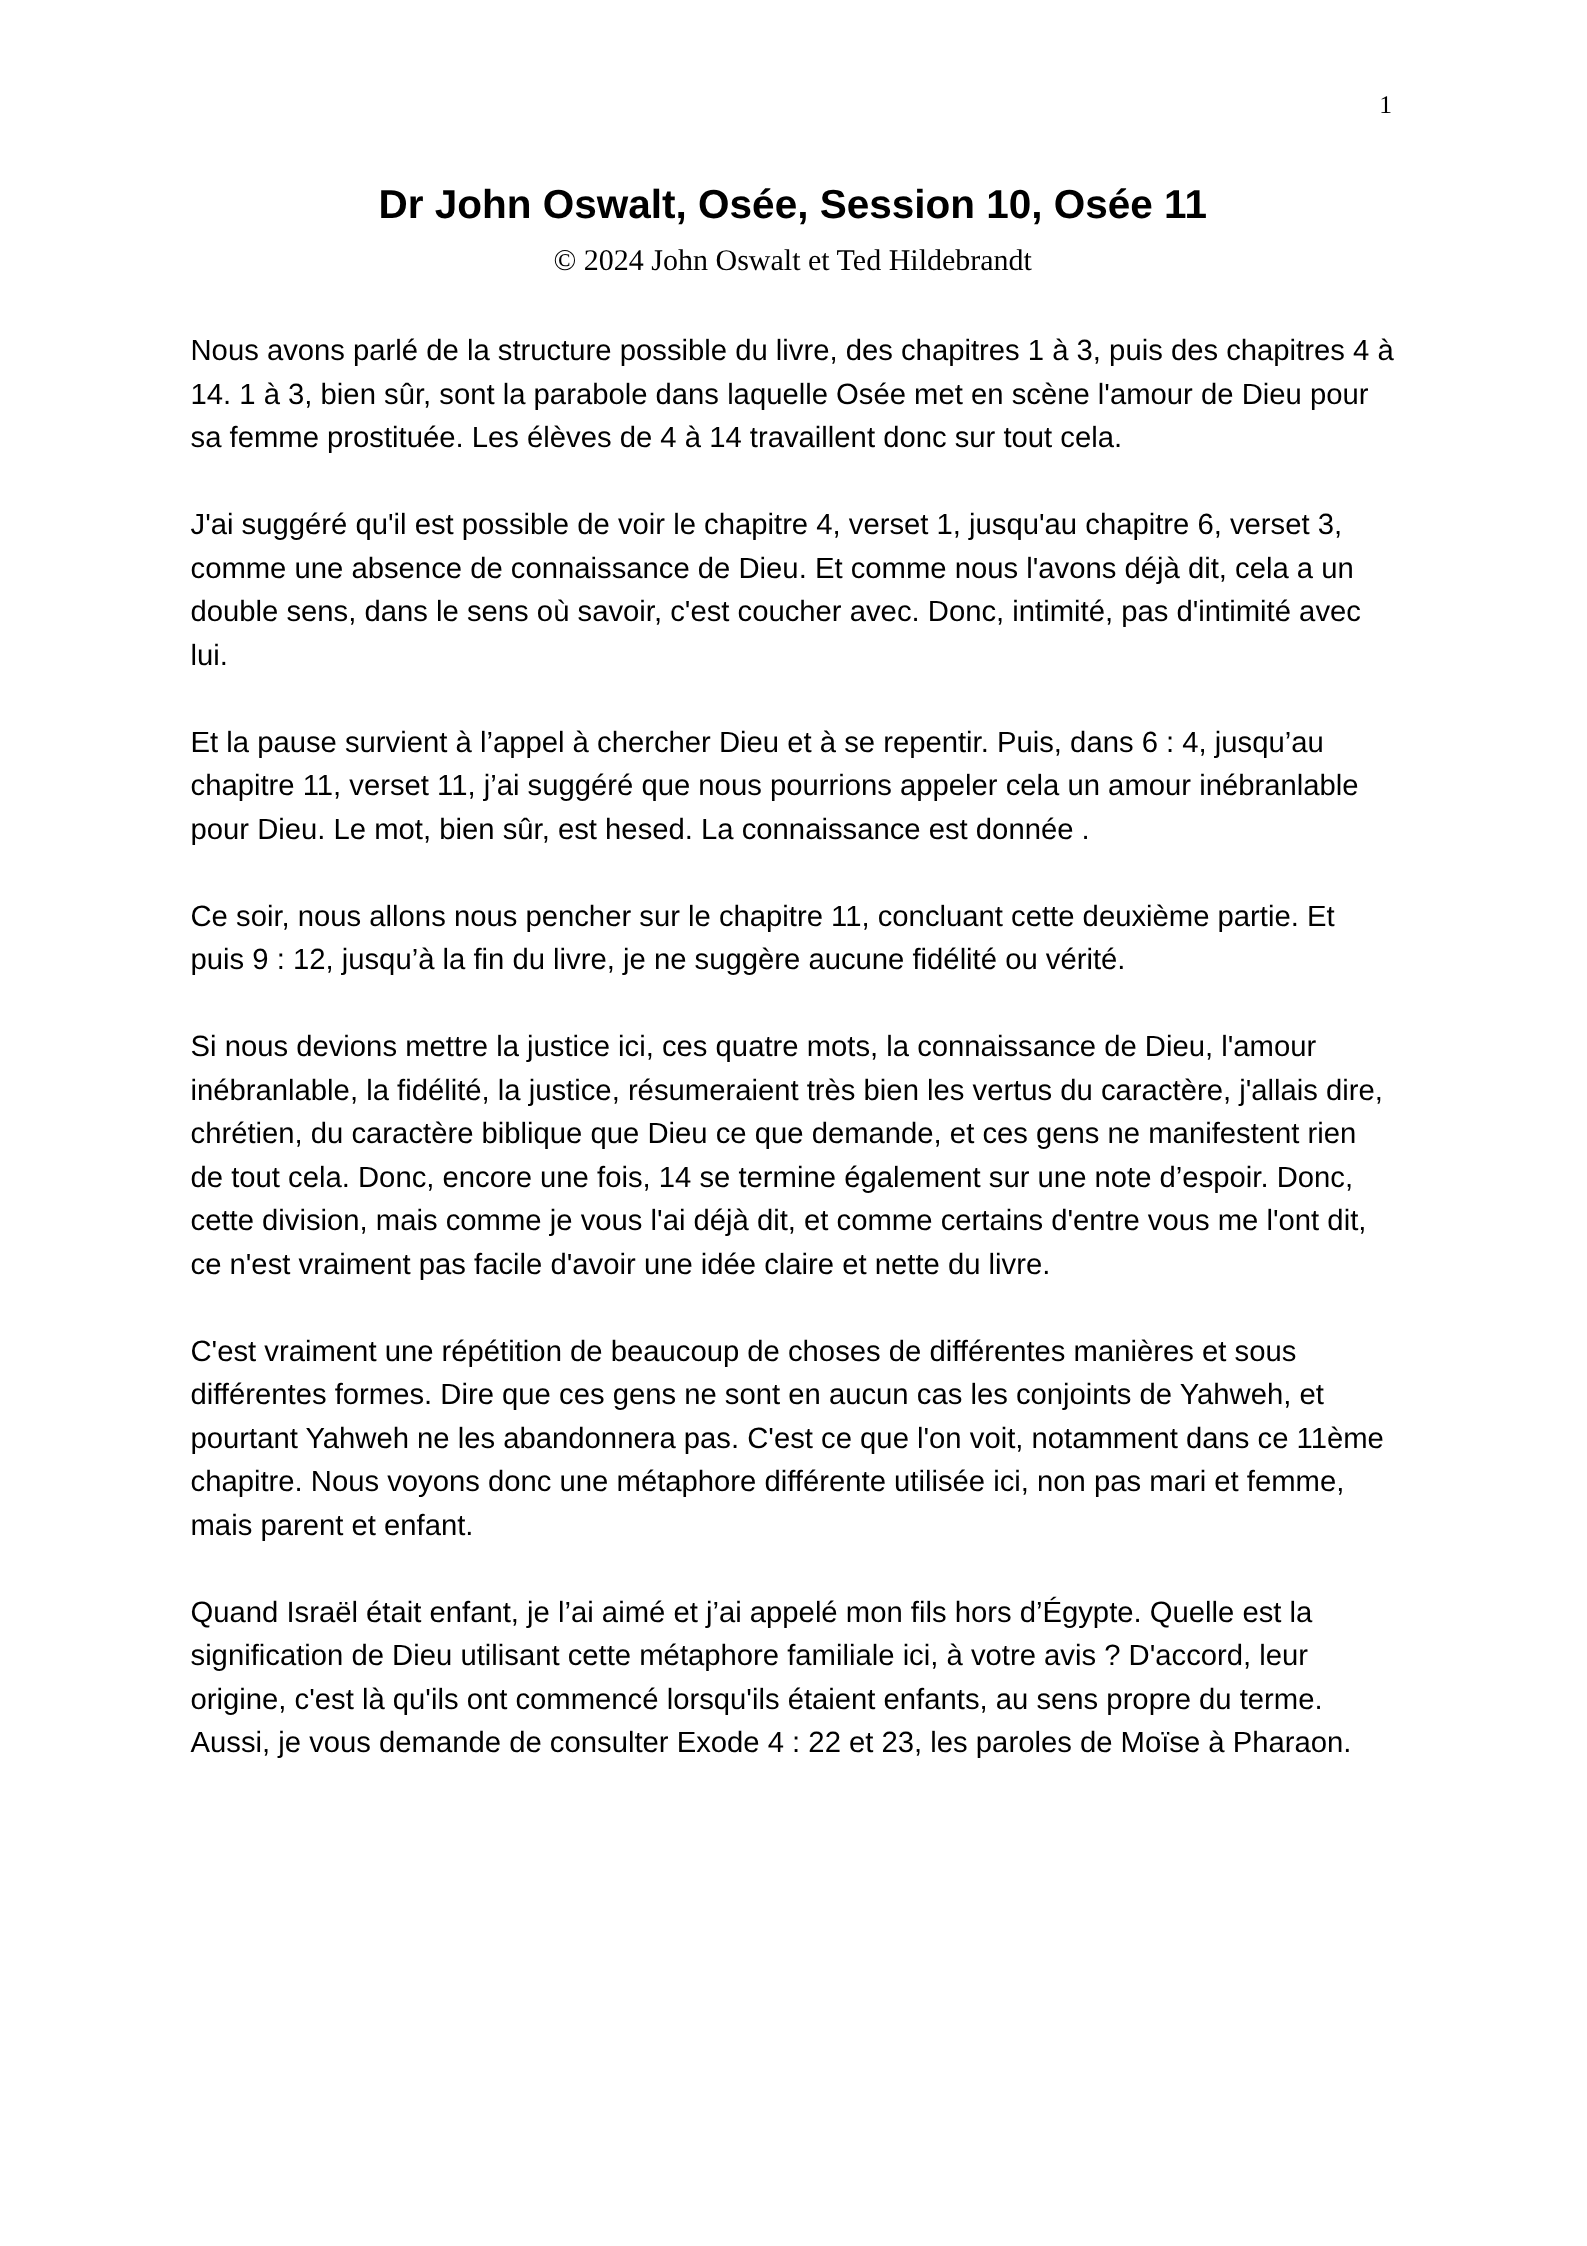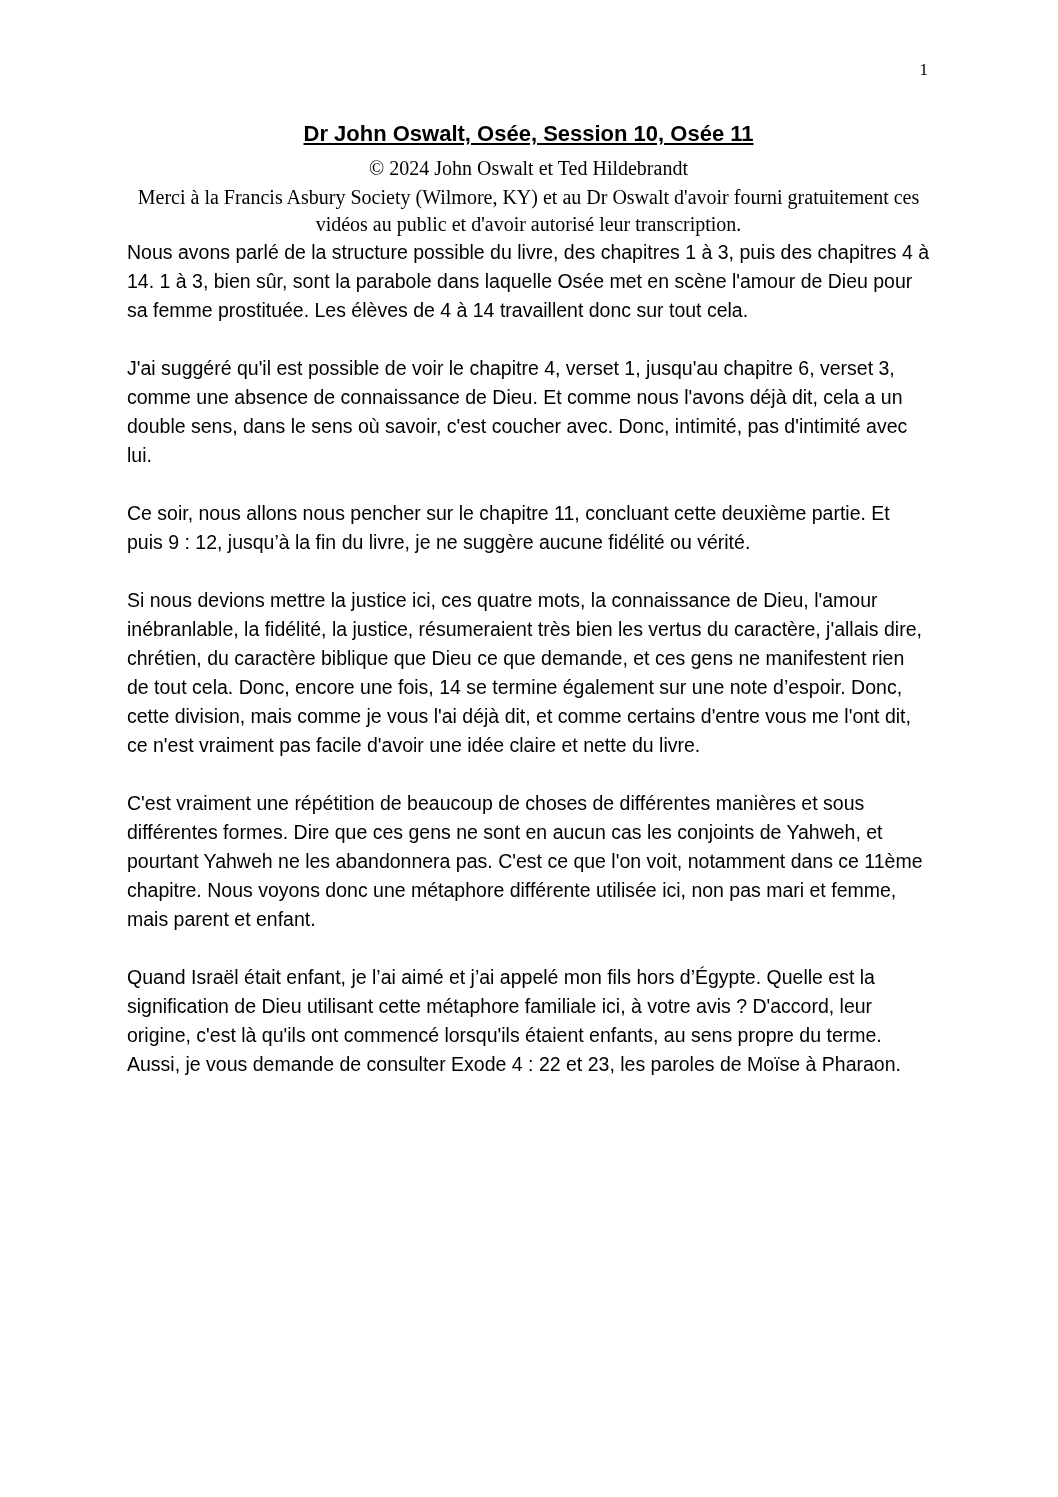--- a/index.html
+++ b/index.html
@@ -32,24 +32,23 @@
     font-family: "Liberation Serif", serif;
     font-size: 17px;
     color: #000000;
   }
 
   .doc-title {
     margin-top: 62px;
     text-align: center;
     font-family: "Liberation Sans", sans-serif;
     font-weight: 700;
-    font-size: 22px;
+    font-size: 27px;
     line-height: 1.25;
     color: #000000;
-    text-decoration: underline;
   }
 
   .copyright-line {
     margin-top: 7px;
     text-align: center;
     font-family: Liberation Serif, serif;
     font-size: 20px;
     line-height: 1.35;
     color: #000000;
   }
@@ -58,20 +57,21 @@
     margin-top: 2px;
     text-align: center;
     font-family: "Liberation Serif", serif;
     font-size: 20px;
     line-height: 1.35;
     color: #000000;
     padding: 0 10px;
   }
 
   .doc-body {
+    margin-top: 32px;
   }
 
   .doc-body p {
     font-family: "Liberation Sans", sans-serif;
     font-size: 19.5px;
     line-height: 29px;
     color: #000000;
     margin-bottom: 29px;
     text-align: left;
   }
@@ -80,24 +80,24 @@
 <body>
 
 <div class="page">
 
   <div class="page-number">1</div>
 
   <h1 class="doc-title">Dr John Oswalt, Osée, Session 10, Osée 11</h1>
 
   <div class="copyright-line">© 2024 John Oswalt et Ted Hildebrandt</div>
 
-  <div class="credit-line">Merci à la Francis Asbury Society (Wilmore, KY) et au Dr Oswalt d'avoir fourni gratuitement ces vidéos au public et d'avoir autorisé leur transcription.</div>
 
   <div class="doc-body">
     <p>Nous avons parlé de la structure possible du livre, des chapitres 1 à 3, puis des chapitres 4 à 14. 1 à 3, bien sûr, sont la parabole dans laquelle Osée met en scène l'amour de Dieu pour sa femme prostituée. Les élèves de 4 à 14 travaillent donc sur tout cela.</p>
     <p>J'ai suggéré qu'il est possible de voir le chapitre 4, verset 1, jusqu'au chapitre 6, verset 3, comme une absence de connaissance de Dieu. Et comme nous l'avons déjà dit, cela a un double sens, dans le sens où savoir, c'est coucher avec. Donc, intimité, pas d'intimité avec lui.</p>
+    <p>Et la pause survient à l’appel à chercher Dieu et à se repentir. Puis, dans 6 : 4, jusqu’au chapitre 11, verset 11, j’ai suggéré que nous pourrions appeler cela un amour inébranlable pour Dieu. Le mot, bien sûr, est hesed. La connaissance est donnée .</p>
     <p>Ce soir, nous allons nous pencher sur le chapitre 11, concluant cette deuxième partie. Et puis 9 : 12, jusqu’à la fin du livre, je ne suggère aucune fidélité ou vérité.</p>
     <p>Si nous devions mettre la justice ici, ces quatre mots, la connaissance de Dieu, l'amour inébranlable, la fidélité, la justice, résumeraient très bien les vertus du caractère, j'allais dire, chrétien, du caractère biblique que Dieu ce que demande, et ces gens ne manifestent rien de tout cela. Donc, encore une fois, 14 se termine également sur une note d’espoir. Donc, cette division, mais comme je vous l'ai déjà dit, et comme certains d'entre vous me l'ont dit, ce n'est vraiment pas facile d'avoir une idée claire et nette du livre.</p>
     <p>C'est vraiment une répétition de beaucoup de choses de différentes manières et sous différentes formes. Dire que ces gens ne sont en aucun cas les conjoints de Yahweh, et pourtant Yahweh ne les abandonnera pas. C'est ce que l'on voit, notamment dans ce 11ème chapitre. Nous voyons donc une métaphore différente utilisée ici, non pas mari et femme, mais parent et enfant.</p>
     <p>Quand Israël était enfant, je l’ai aimé et j’ai appelé mon fils hors d’Égypte. Quelle est la signification de Dieu utilisant cette métaphore familiale ici, à votre avis ? D'accord, leur origine, c'est là qu'ils ont commencé lorsqu'ils étaient enfants, au sens propre du terme. Aussi, je vous demande de consulter Exode 4 : 22 et 23, les paroles de Moïse à Pharaon.</p>
   </div>
 
 </div>
 
 </body></html>

